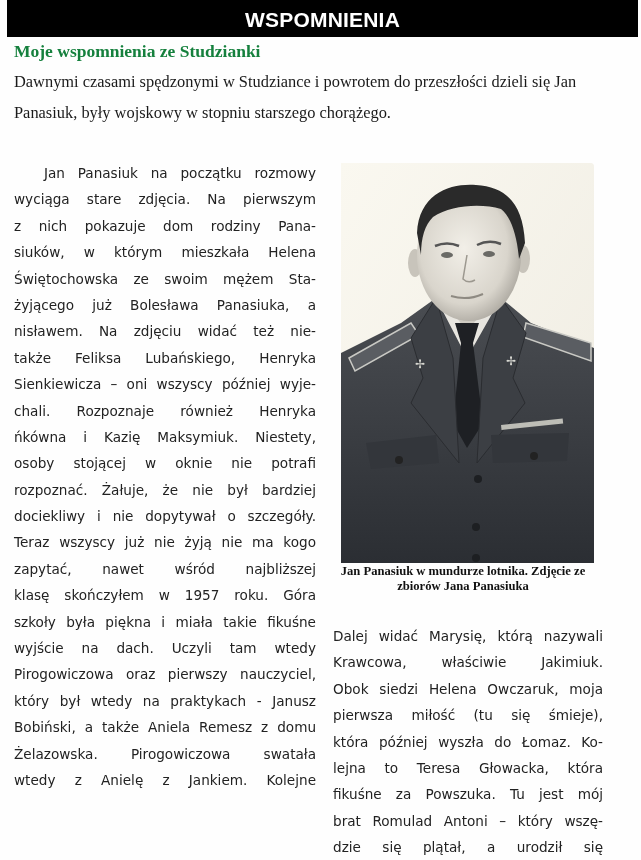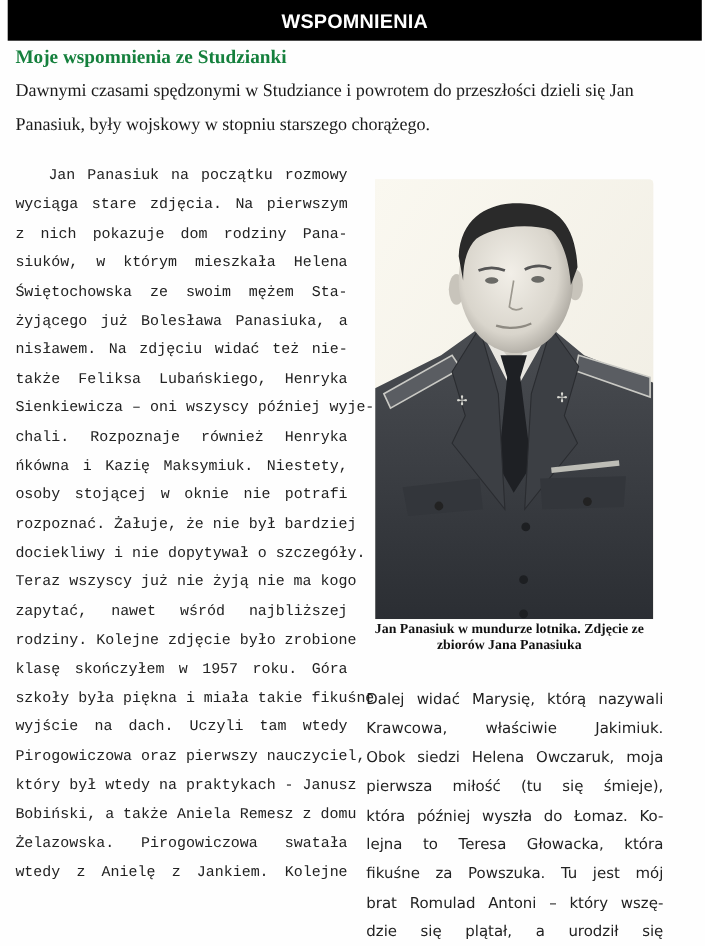--- a/index.html
+++ b/index.html
@@ -16,21 +16,21 @@
       position: absolute;
       left: 7px; top: 0;
       width: 631px; height: 37px;
       background: #000;
       display: flex; align-items: center; justify-content: center;
     }
     .section-bar span {
       color: #fff;
       font-family: "Liberation Sans", sans-serif;
       font-weight: bold;
-      font-size: 18px;
+      font-size: 21px;
       letter-spacing: 0.2px;
       padding-top: 2px;
     }
     .article-title {
       position: absolute;
       left: 14px; top: 41px;
       font-family: "Liberation Serif", serif;
       font-weight: bold;
       font-size: 17.5px;
       color: #15803d;
@@ -46,21 +46,21 @@
       color: #1a1a1a;
     }
     .lead .ln { display: block; white-space: nowrap; }
 
     .col {
       position: absolute;
       font-family: "DejaVu Sans", sans-serif;
       font-size: 13.6px;
       color: #222;
     }
-    .col-left { left: 14px; top: 148px; width: 302px; font-family: Liberation Mono, monospace; }
+    .col-left { left: 14px; top: 160px; width: 302px; }
     .col-right { left: 333px; top: 623px; width: 270px; }
     .col .ln {
       display: block;
       height: 26.4px;
       line-height: 26.4px;
       white-space: nowrap;
       text-align: justify;
       text-align-last: justify;
     }
     .col .ln.indent { padding-left: 30px; }
@@ -114,21 +114,20 @@
     <span class="ln">nisławem. Na zdjęciu widać też nie-</span>
     <span class="ln">także Feliksa Lubańskiego, Henryka</span>
     <span class="ln">Sienkiewicza – oni wszyscy później wyje-</span>
     <span class="ln">chali. Rozpoznaje również Henryka</span>
     <span class="ln">ńkówna i Kazię Maksymiuk. Niestety,</span>
     <span class="ln">osoby stojącej w oknie nie potrafi</span>
     <span class="ln">rozpoznać. Żałuje, że nie był bardziej</span>
     <span class="ln">dociekliwy i nie dopytywał o szczegóły.</span>
     <span class="ln">Teraz wszyscy już nie żyją nie ma kogo</span>
     <span class="ln">zapytać, nawet wśród najbliższej</span>
-    <span class="ln">rodziny. Kolejne zdjęcie było zrobione</span>
     <span class="ln">klasę skończyłem w 1957 roku. Góra</span>
     <span class="ln">szkoły była piękna i miała takie fikuśne</span>
     <span class="ln">wyjście na dach. Uczyli tam wtedy</span>
     <span class="ln">Pirogowiczowa oraz pierwszy nauczyciel,</span>
     <span class="ln">który był wtedy na praktykach - Janusz</span>
     <span class="ln">Bobiński, a także Aniela Remesz z domu</span>
     <span class="ln">Żelazowska. Pirogowiczowa swatała</span>
     <span class="ln">wtedy z Anielę z Jankiem. Kolejne</span>
   </div>
 

